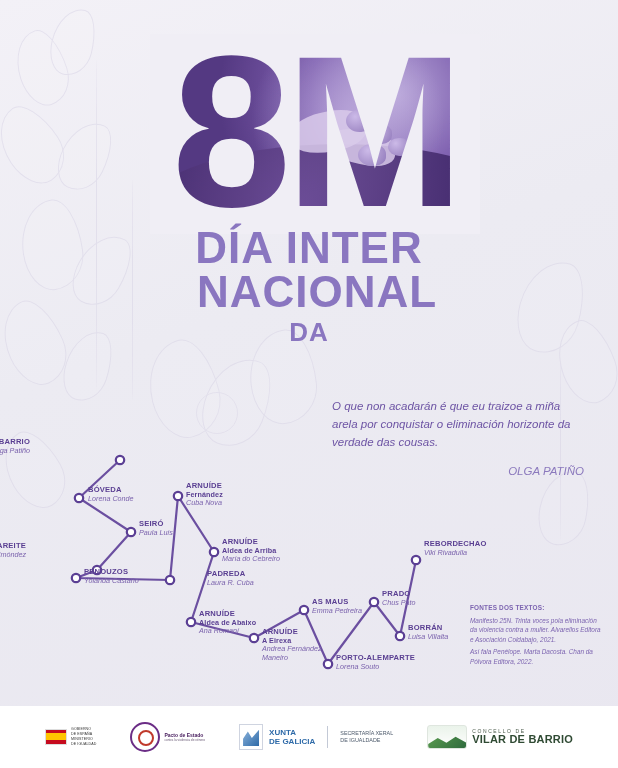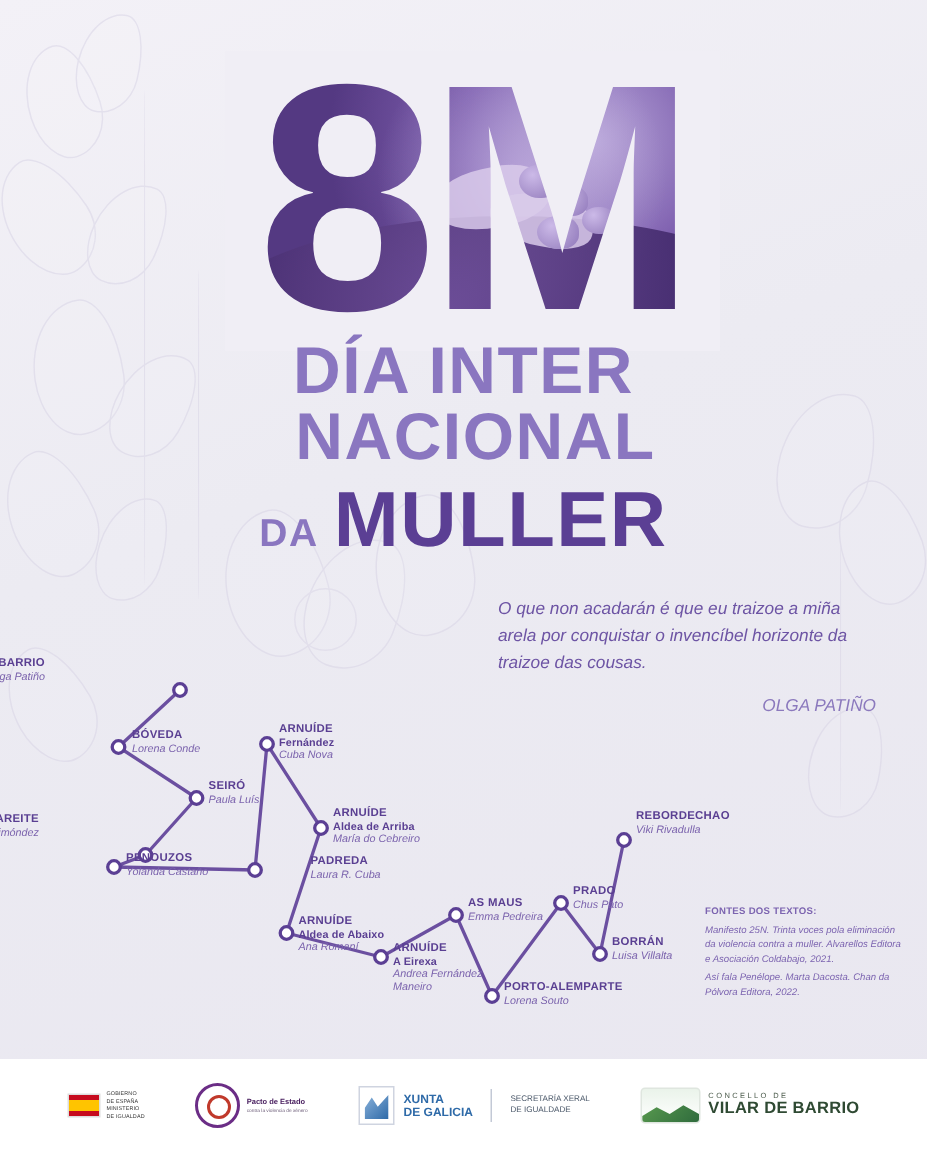--- a/index.html
+++ b/index.html
@@ -341,26 +341,25 @@
         <rect x="0" y="0" width="330" height="200" fill="#f0eef5" mask="url(#cut)"></rect>
       </svg>
     </div>
   </div>
 
   <div class="headline">
     <div class="line l1">DÍA INTER</div>
     <div class="line l2">NACIONAL</div>
     <div class="l3wrap">
       <span class="l3a">DA</span>
-      <span class="l3b">MULLER</span>
     </div>
   </div>
 
   <div class="quote">
-    <div>O que non acadarán é que eu traizoe a miña arela por conquistar o invencíbel horizonte da traizoe das cousas.</div>
+    <div>O que non acadarán é que eu traizoe a miña arela por conquistar o eliminación horizonte da verdade das cousas.</div>
     <div class="quote-author">OLGA PATIÑO</div>
   </div>
 
   <div class="sources">
     <div class="s-title">FONTES DOS TEXTOS:</div>
     <div class="s-item">Manifesto 25N. Trinta voces pola eliminación da violencia contra a muller. Alvarellos Editora e Asociación Coldabajo, 2021.</div>
     <div class="s-item">Así fala Penélope. Marta Dacosta. Chan da Pólvora Editora, 2022.</div>
   </div>
 
   <div class="route">

